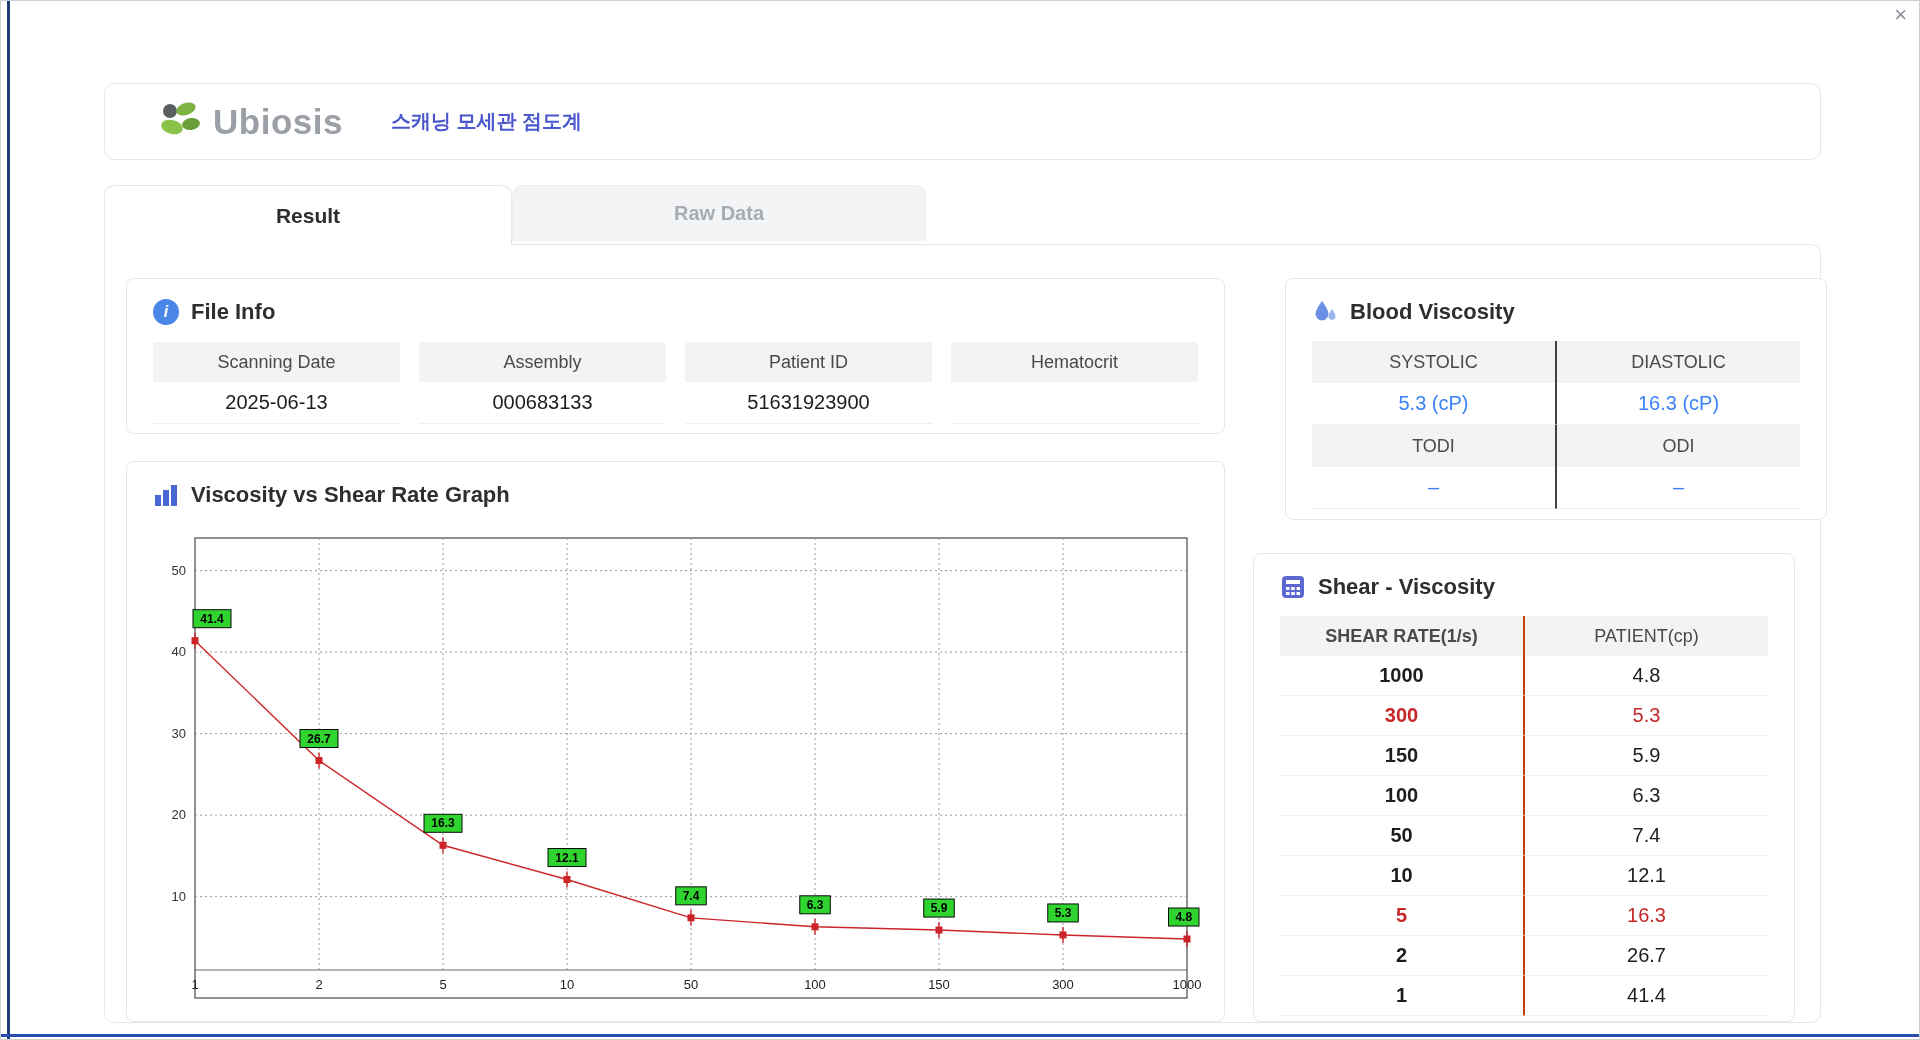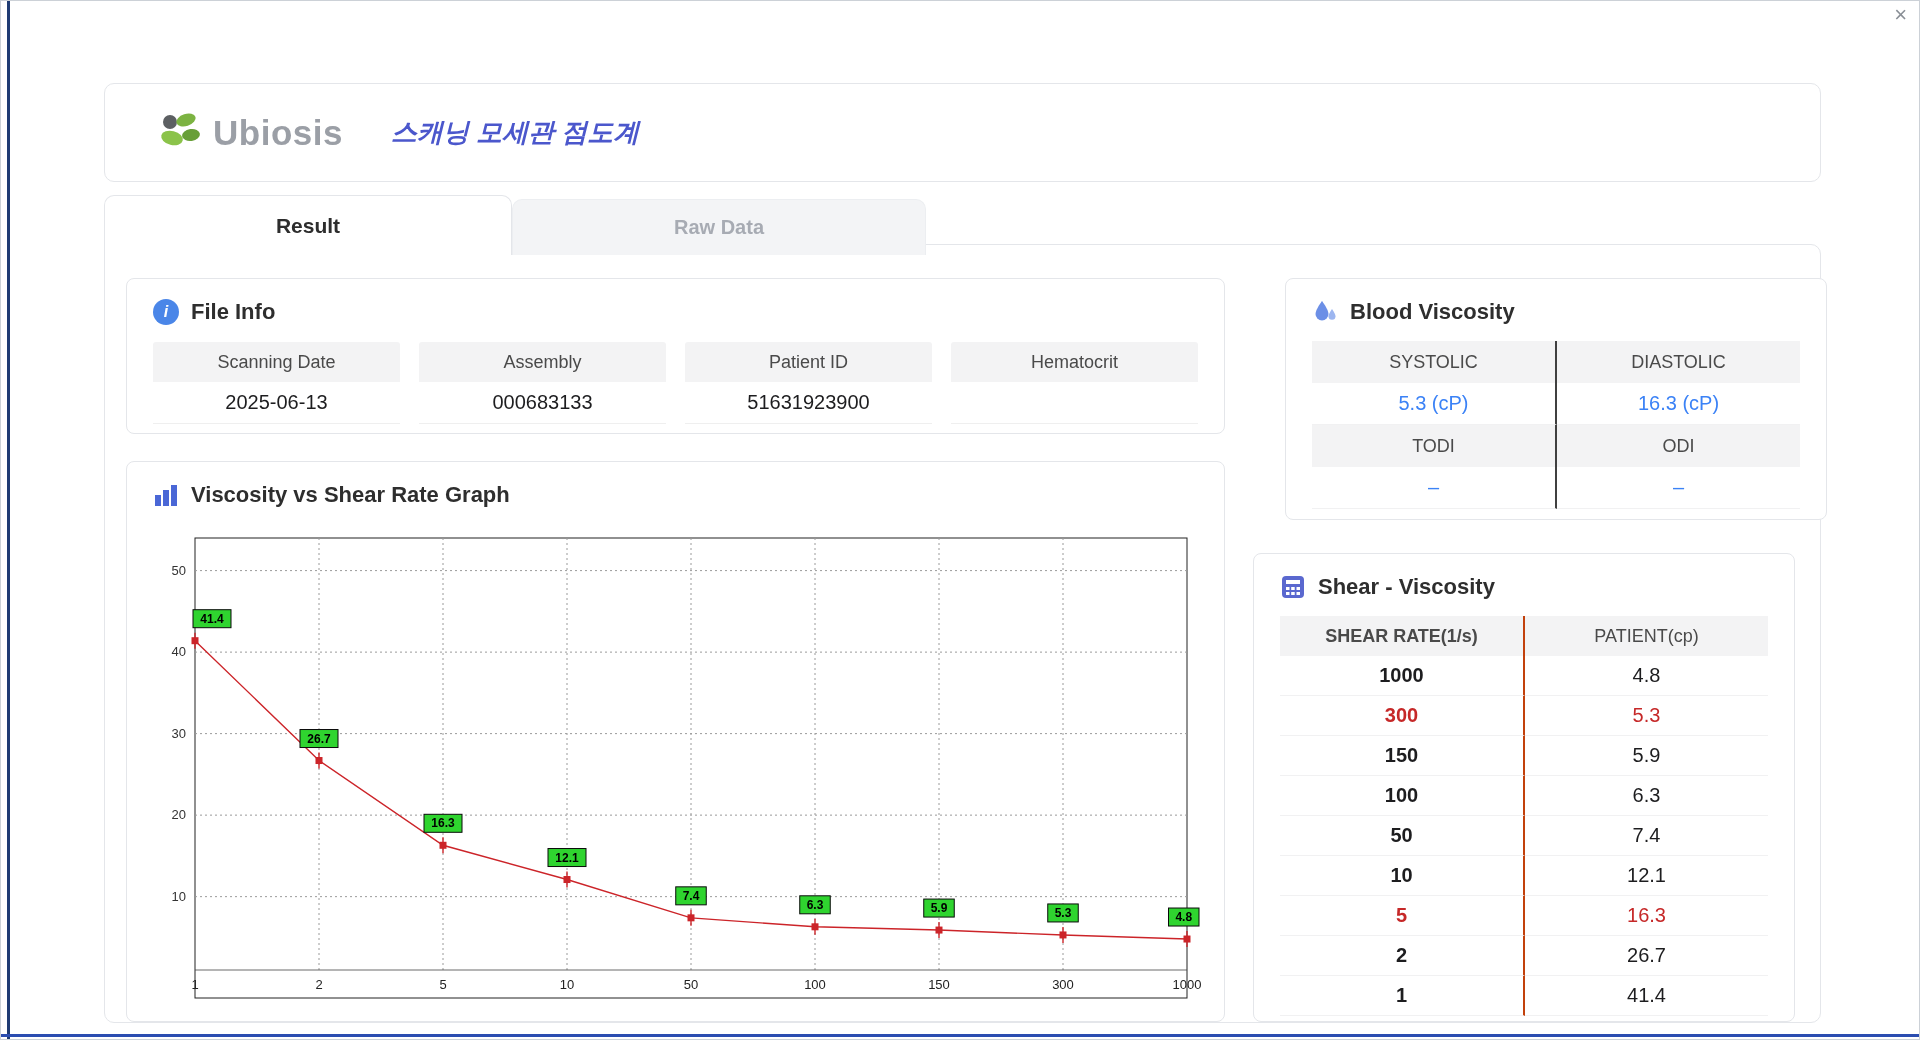--- a/index.html
+++ b/index.html
@@ -9,29 +9,29 @@
     font-family:"Liberation Sans","DejaVu Sans",sans-serif;
     position:relative;
     overflow:hidden;
     border:1px solid #ccd1d7;
   }
   .edge-left{position:absolute;left:6px;top:0;width:3px;height:1040px;background:#1f3b73;}
   .edge-bottom{position:absolute;left:0;bottom:2px;width:1920px;height:3px;background:#2b4db0;}
   .close-btn{position:absolute;top:3px;right:12px;font-size:22px;color:#8a8f96;cursor:pointer;line-height:1;}
 
   .header-card{
-    position:absolute;left:103px;top:82px;width:1717px;height:99px;
+    position:absolute;left:103px;top:82px;width:1717px;height:77px;
     border:1px solid #e4e6ea;border-radius:10px;background:#fff;
     display:flex;align-items:center;padding-left:52px;
   }
   .logo{display:flex;align-items:center;gap:8px;}
   .brand{font-size:35px;font-weight:700;color:#9b9fa6;letter-spacing:.5px;}
-  .app-title{margin-left:48px;font-size:26px;font-weight:700;color:#4b57cc;font-style:italic;}
-
-  .tabs{position:absolute;left:103px;top:194px;display:flex;align-items:flex-end;z-index:3;}
+  .app-title{margin-left:48px;font-size:20px;font-weight:700;color:#4b57cc;}
+
+  .tabs{position:absolute;left:103px;top:184px;display:flex;align-items:flex-start;z-index:3;}
   .tab{display:flex;align-items:center;justify-content:center;border-radius:10px 10px 0 0;cursor:pointer;}
   .tab.active{width:408px;height:60px;background:#fff;border:1px solid #e4e6ea;border-bottom:none;
     font-weight:700;font-size:21px;color:#2d2d2d;}
   .tab.inactive{width:414px;height:56px;background:#f3f4f6;border:1px solid #eceef1;border-bottom:none;
     font-weight:600;font-size:20px;color:#a7abb3;}
 
   .main-card{
     position:absolute;left:103px;top:243px;width:1717px;height:779px;
     border:1px solid #e4e6ea;border-radius:0 10px 10px 10px;background:#fff;
   }

